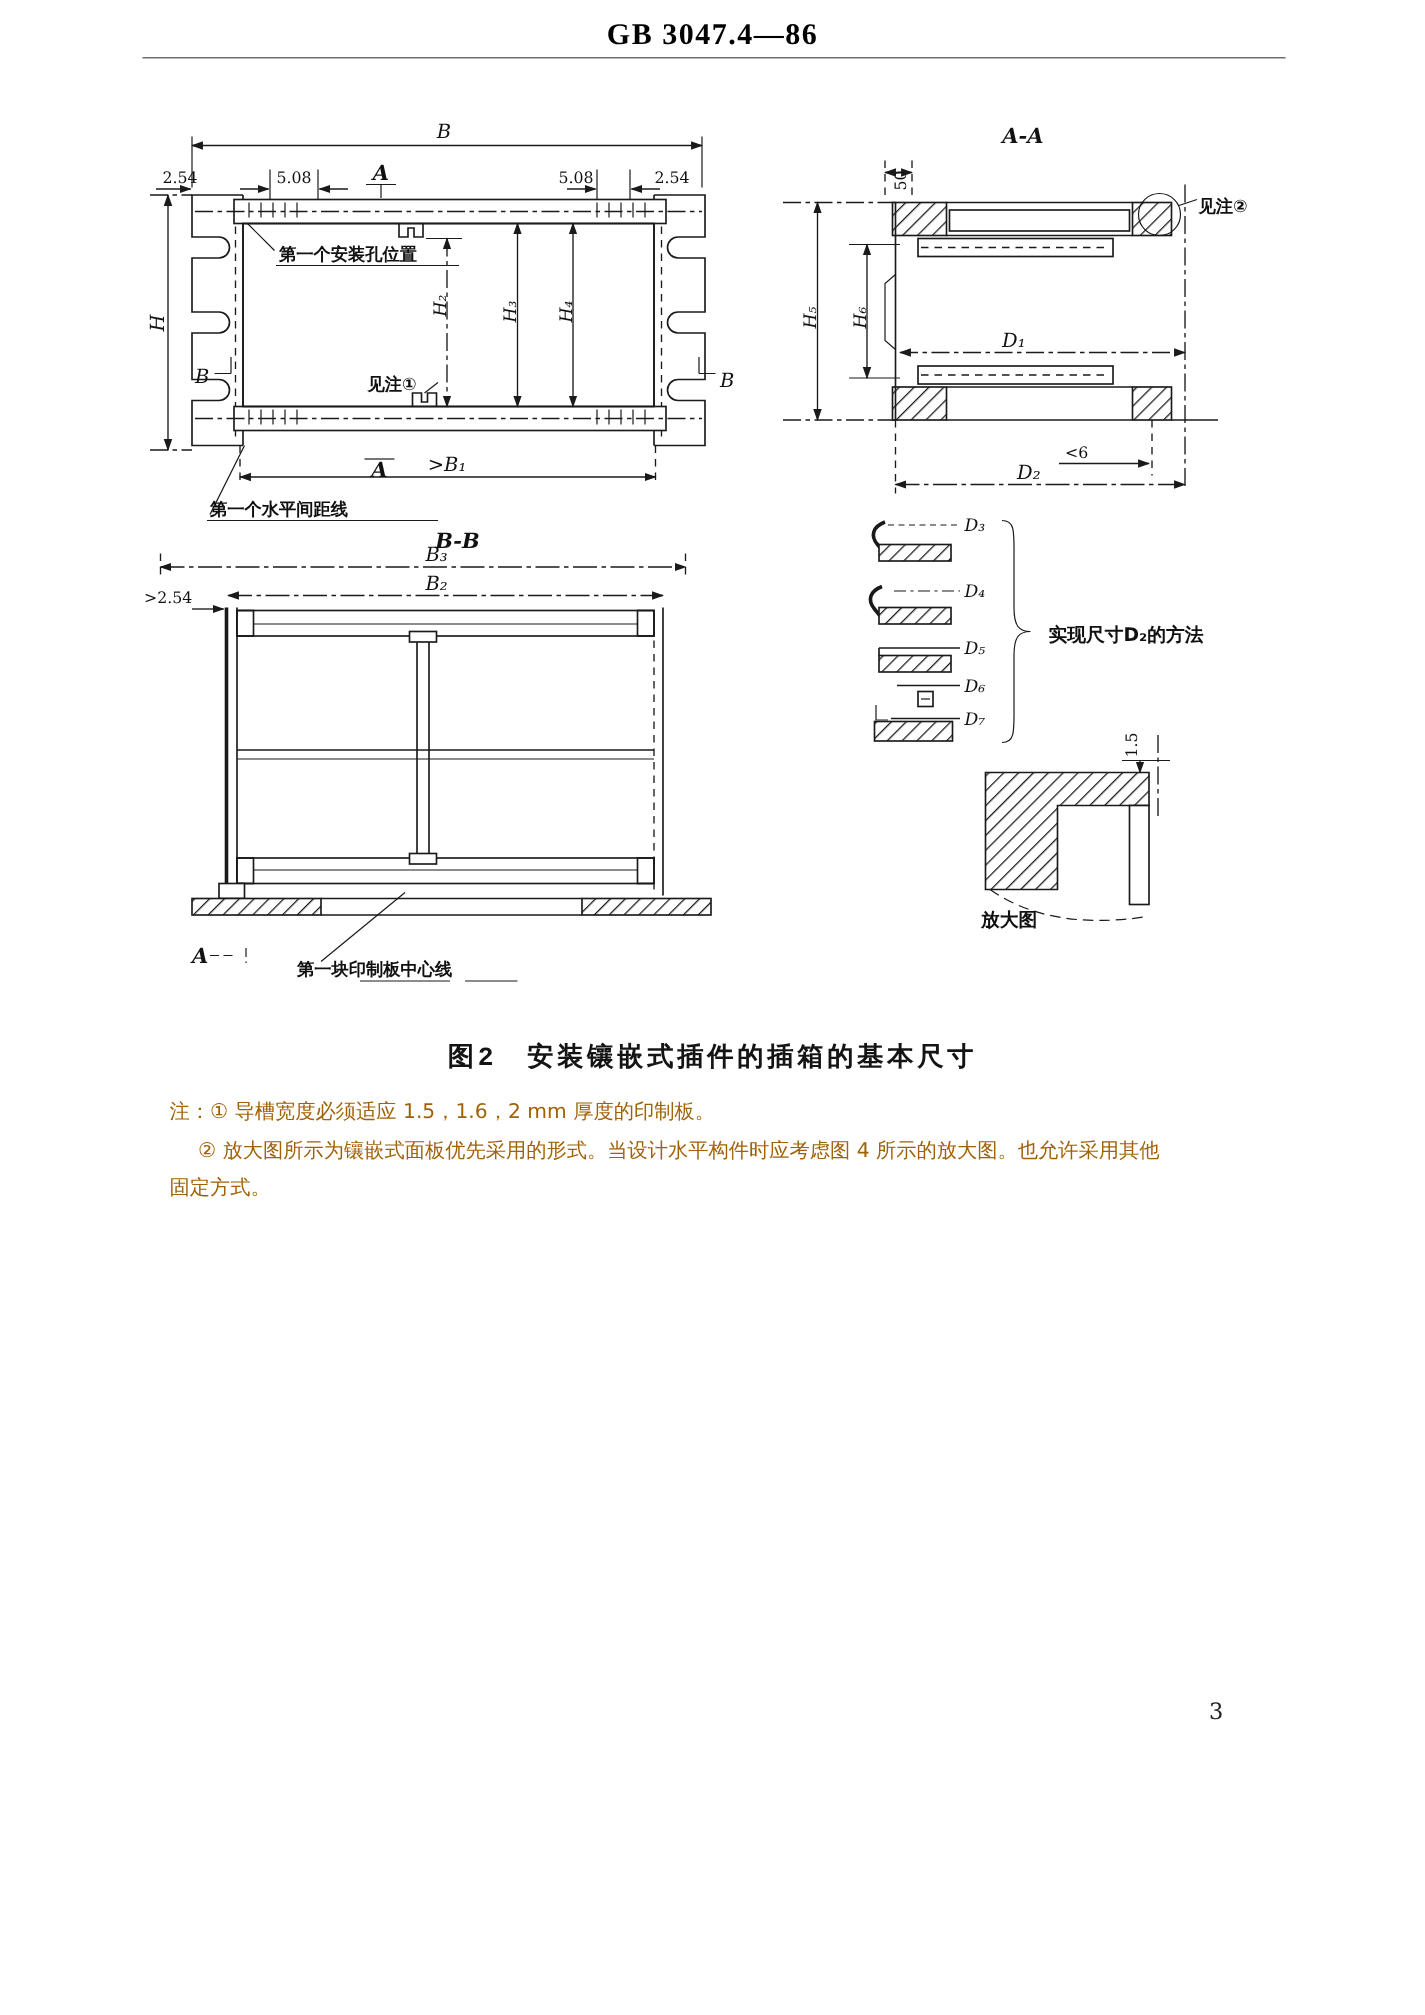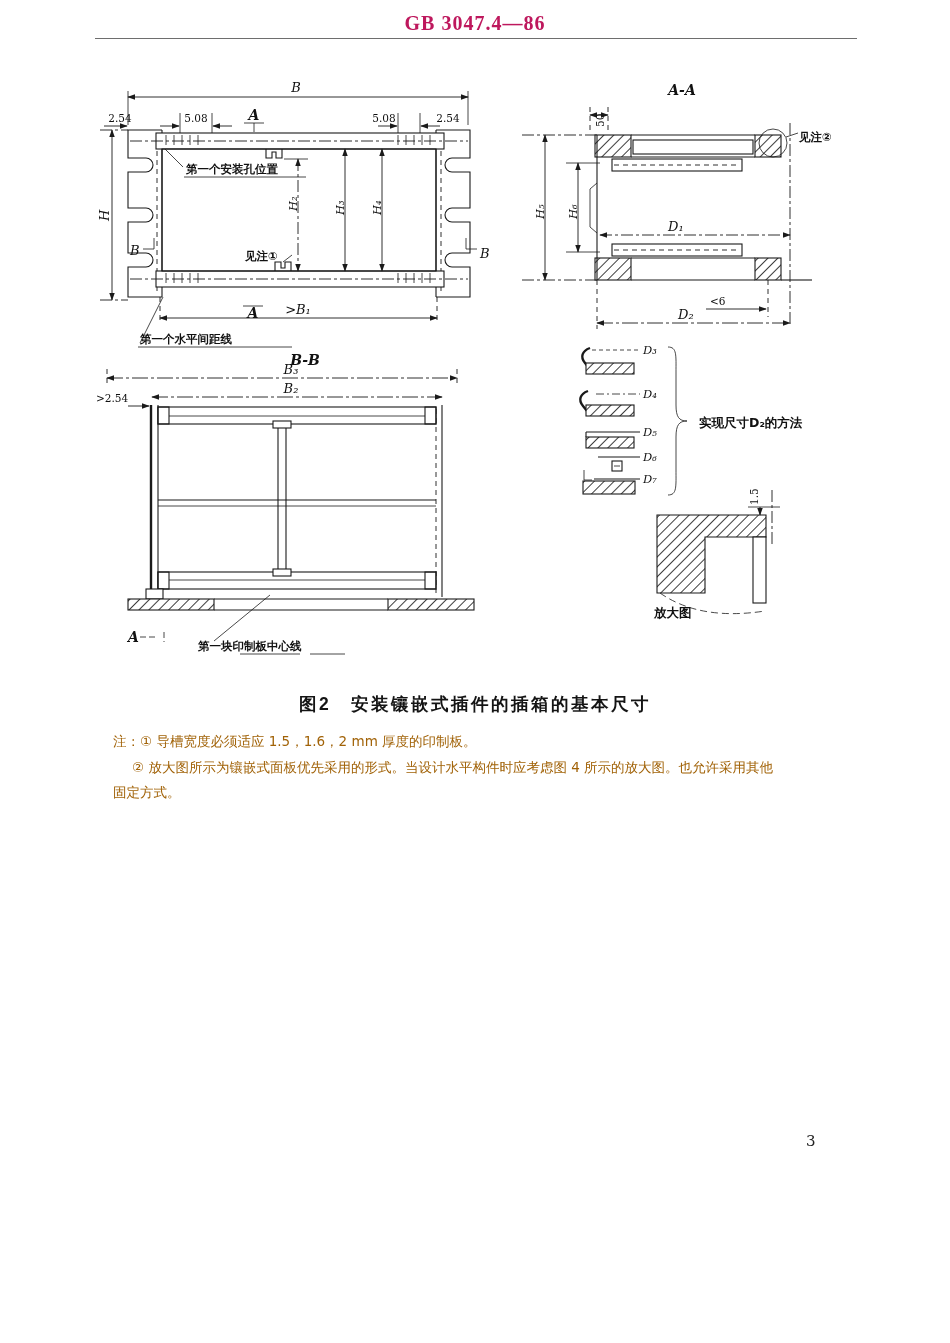--- a/index.html
+++ b/index.html
@@ -9,32 +9,32 @@
     width: 950px; height: 1343px;
     background:#ffffff;
     font-family:"DejaVu Serif", serif;
     color:#111;
     overflow:hidden;
   }
   .doc-header {
     position:absolute; top:12px; left:0; width:100%;
     text-align:center;
     font-family:"Liberation Serif", serif;
-    font-weight:700; font-size:20px; letter-spacing:1px; color:#be185d;
+    font-weight:700; font-size:20px; letter-spacing:1px; color:#000000;
   }
   .header-rule {
     position:absolute; top:38px; left:95px; width:762px; height:0;
     border-top:1.5px solid #6e6e6e;
   }
   .figure-svg { position:absolute; top:75px; left:0; }
   .fig-caption {
     position:absolute; top:692px; left:0; width:100%;
     text-align:center;
     font-size:17.5px; letter-spacing:2.5px; color:#141414;
-    font-family:Liberation Sans, sans-serif; font-weight:600;
+    font-family:Liberation Mono, monospace; font-weight:600;
   }
   .notes {
     position:absolute; top:729px; left:113px; width:748px;
     font-family:"DejaVu Sans", sans-serif;
     font-size:13.5px; line-height:25.5px; color:#a16207;
   }
   .notes .ln2 { margin-left:19px; }
   .notes .ln3 { }
   .page-number {
     position:absolute; top:1132px; left:806px;

